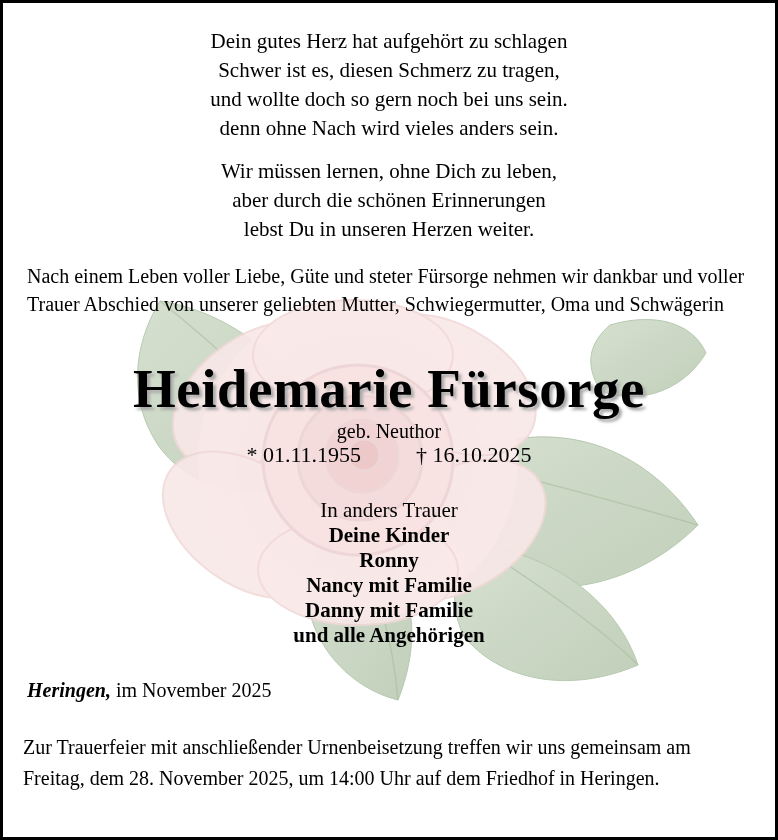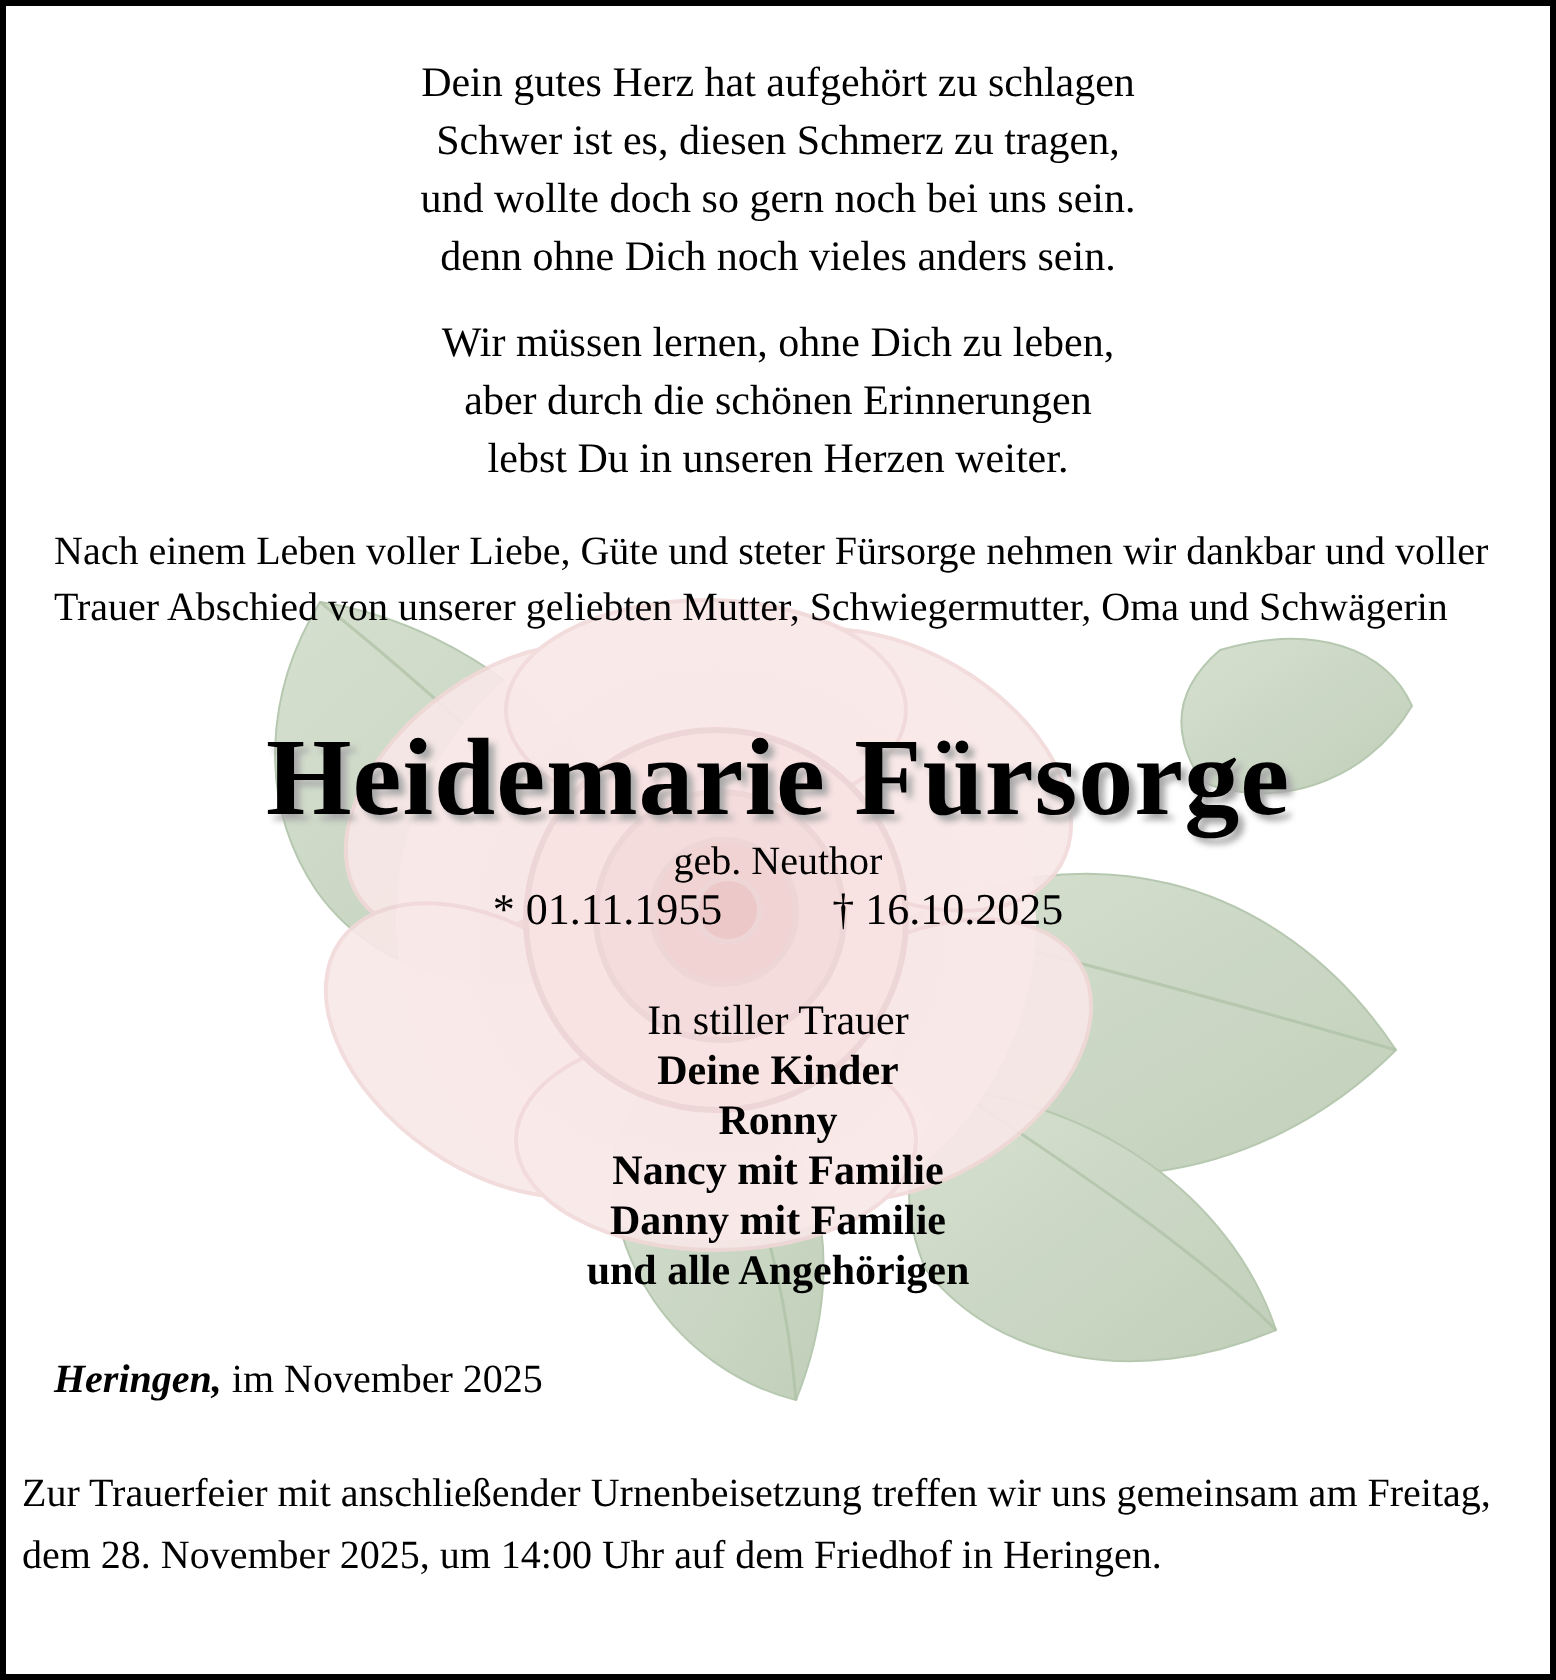--- a/index.html
+++ b/index.html
@@ -68,21 +68,21 @@
   .mourning .m-line { font-weight: bold; }
 
   .place-date {
     margin: 30px 24px 0 24px;
     font-size: 20px;
     line-height: 24px;
   }
   .place-date .place { font-weight: bold; font-style: italic; }
 
   .funeral {
-    margin: 30px 24px 0 8px;
+    margin: 30px 24px 0 20px;
     font-size: 20px;
     line-height: 31px;
   }
 </style>
 </head>
 <body>
 
 <div class="rose-wrap">
   <svg viewBox="0 0 610 415" width="610" height="415" xmlns="http://www.w3.org/2000/svg">
     <defs>
@@ -132,41 +132,41 @@
   </svg>
 </div>
 
 <div class="content">
 
   <div class="poem">
     <div class="stanza1">
       <div>Dein gutes Herz hat aufgehört zu schlagen</div>
       <div>Schwer ist es, diesen Schmerz zu tragen,</div>
       <div>und wollte doch so gern noch bei uns sein.</div>
-      <div>denn ohne Dich noch vieles anders sein.</div>
+      <div>denn ohne Nach wird vieles anders sein.</div>
     </div>
     <div class="stanza2">
       <div>Wir müssen lernen, ohne Dich zu leben,</div>
       <div>aber durch die schönen Erinnerungen</div>
       <div>lebst Du in unseren Herzen weiter.</div>
     </div>
   </div>
 
   <div class="intro">Nach einem Leben voller Liebe, Güte und steter Fürsorge nehmen wir dankbar und voller Trauer Abschied von unserer geliebten Mutter, Schwiegermutter, Oma und Schwägerin</div>
 
   <div class="name">Heidemarie Fürsorge</div>
 
   <div class="maiden">geb. Neuthor</div>
 
   <div class="dates">
     <span class="birth">* 01.11.1955</span><span class="death">† 16.10.2025</span>
   </div>
 
   <div class="mourning">
-    <div>In stiller Trauer</div>
+    <div>In anders Trauer</div>
     <div class="m-line">Deine Kinder</div>
     <div class="m-line">Ronny</div>
     <div class="m-line">Nancy mit Familie</div>
     <div class="m-line">Danny mit Familie</div>
     <div class="m-line">und alle Angehörigen</div>
   </div>
 
   <div class="place-date">
     <span class="place">Heringen,</span><span> im November 2025</span>
   </div>

